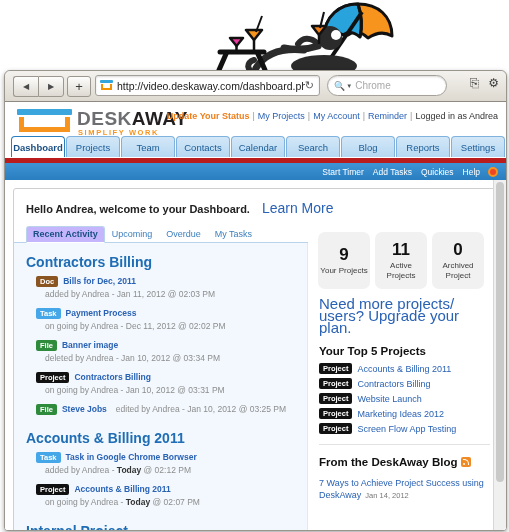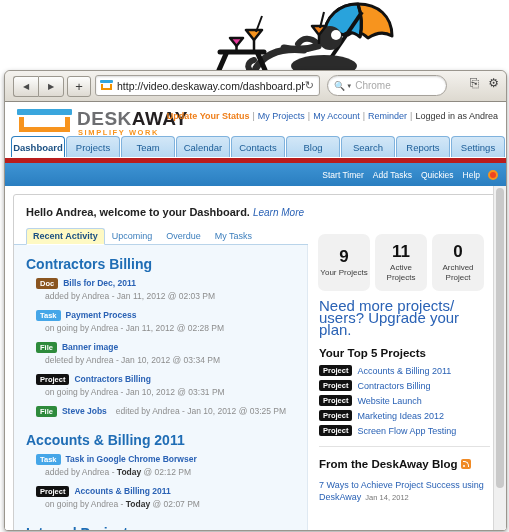--- a/index.html
+++ b/index.html
@@ -85,41 +85,41 @@
   .tab{
     width:62px;height:21px;margin-right:1px;
     background:linear-gradient(#d3e7f7,#b6d8f2);
     border:1px solid #7fb2dd;border-bottom:none;
     border-radius:4px 4px 0 0;
     display:flex;align-items:center;justify-content:center;
     font-size:9.5px;color:#1b5c96;box-sizing:border-box;
   }
   .tab.active{background:#fff;border-color:#2a7ec0;color:#1a4f82;font-weight:bold;}
   .subbar{
-    height:23px;background:linear-gradient(#3e94d4,#2a7ec0);
+    height:17px;background:linear-gradient(#3e94d4,#2a7ec0);
     display:flex;align-items:center;justify-content:flex-end;
     padding-right:8px;
   }
   .subbar a{color:#fff;font-size:8.5px;text-decoration:none;margin-left:9px;}
   .life{width:10px;height:10px;border-radius:50%;background:#ef4523;border:2px solid #f7941e;box-sizing:border-box;margin-left:8px;}
   
   .content{position:relative;padding:8px 8px 0 8px;background:#fff;height:372px;box-sizing:border-box;}
   .card{
     position:relative;border:1px solid #cfcfcf;border-radius:3px;background:#fff;
     height:358px;box-sizing:border-box;overflow:hidden;
   }
   .welcome{font-size:11px;font-weight:bold;color:#222;padding:11px 0 0 12px;}
-  .welcome a{font-size:10px;font-weight:normal;color:#2a62b5;text-decoration:none;margin-left:3px;font-style:italic;}
+  .welcome a{font-size:14px;font-weight:normal;color:#2a62b5;text-decoration:none;margin-left:12px;}
   .cols{display:flex;margin-top:9px;}
   .colL{width:294px;}
   .colR{width:186px;padding-left:8px;box-sizing:border-box;}
   .itabs{display:flex;align-items:flex-end;border-bottom:1px solid #b9d4ea;padding-left:12px;height:17px;}
   .itab{font-size:9px;color:#3d7fbd;padding:0 7px 3px 7px;}
   .itab.active{
-    font-weight:bold;color:#1a4f82;background:#fef9c3;
+    font-weight:bold;color:#1a4f82;background:#c4b5fd;
     border:1px solid #b9d4ea;border-bottom:1px solid #fff;
     border-radius:3px 3px 0 0;padding:2px 6px 3px 6px;margin-bottom:-1px;
   }
   .feed{background:#f2f8fd;border-right:1px solid #dfe9f2;min-height:314px;padding:0 0 6px 0;}
   .grp-title{font-size:14px;font-weight:bold;color:#1f6db5;padding:11px 0 2px 12px;}
   .act{display:flex;flex-wrap:wrap;align-items:baseline;padding:3px 10px 3px 22px;font-size:8.5px;line-height:13px;}
   .badge{
     display:inline-block;color:#fff;font-size:7.5px;font-weight:bold;
     padding:1px 4px;border-radius:2px;margin-right:5px;line-height:9px;
   }
@@ -238,24 +238,24 @@
       <div class="toplinks">
         <a href="#" class="status">Update Your Status</a><span class="sep">|</span><a href="#">My Projects</a><span class="sep">|</span><a href="#">My Account</a><span class="sep">|</span><a href="#">Reminder</a><span class="sep">|</span><span>Logged in as Andrea</span>
       </div>
     </div>
 
     <div class="tabbar">
       <div class="tabs">
         <div class="tab active">Dashboard</div>
         <div class="tab">Projects</div>
         <div class="tab">Team</div>
+        <div class="tab">Contacts</div>
         <div class="tab">Calendar</div>
-        <div class="tab">Contacts</div>
+        <div class="tab">Search</div>
         <div class="tab">Blog</div>
-        <div class="tab">Search</div>
         <div class="tab">Reports</div>
         <div class="tab">Settings</div>
       </div>
     </div>
 
     <div class="subbar">
       <a href="#">Start Timer</a>
       <a href="#">Add Tasks</a>
       <a href="#">Quickies</a>
       <a href="#">Help</a>
@@ -283,21 +283,21 @@
 
               <div class="grp-title">Contractors Billing</div>
               <div class="act">
                 <span class="badge b-doc">Doc</span>
                 <a href="#" class="nm">Bills for Dec, 2011</a>
                 <span class="mt">added by Andrea - Jan 11, 2012 @ 02:03 PM</span>
               </div>
               <div class="act">
                 <span class="badge b-task">Task</span>
                 <a href="#" class="nm">Payment Process</a>
-                <span class="mt">on going by Andrea - Jan 11, 2012 @ 02:28 PM</span>
+                <span class="mt">on going by Andrea - Dec 11, 2012 @ 02:02 PM</span>
               </div>
               <div class="act">
                 <span class="badge b-file">File</span>
                 <a href="#" class="nm">Banner image</a>
                 <span class="mt">deleted by Andrea - Jan 10, 2012 @ 03:34 PM</span>
               </div>
               <div class="act">
                 <span class="badge b-project">Project</span>
                 <a href="#" class="nm">Contractors Billing</a>
                 <span class="mt">on going by Andrea - Jan 10, 2012 @ 03:31 PM</span>

